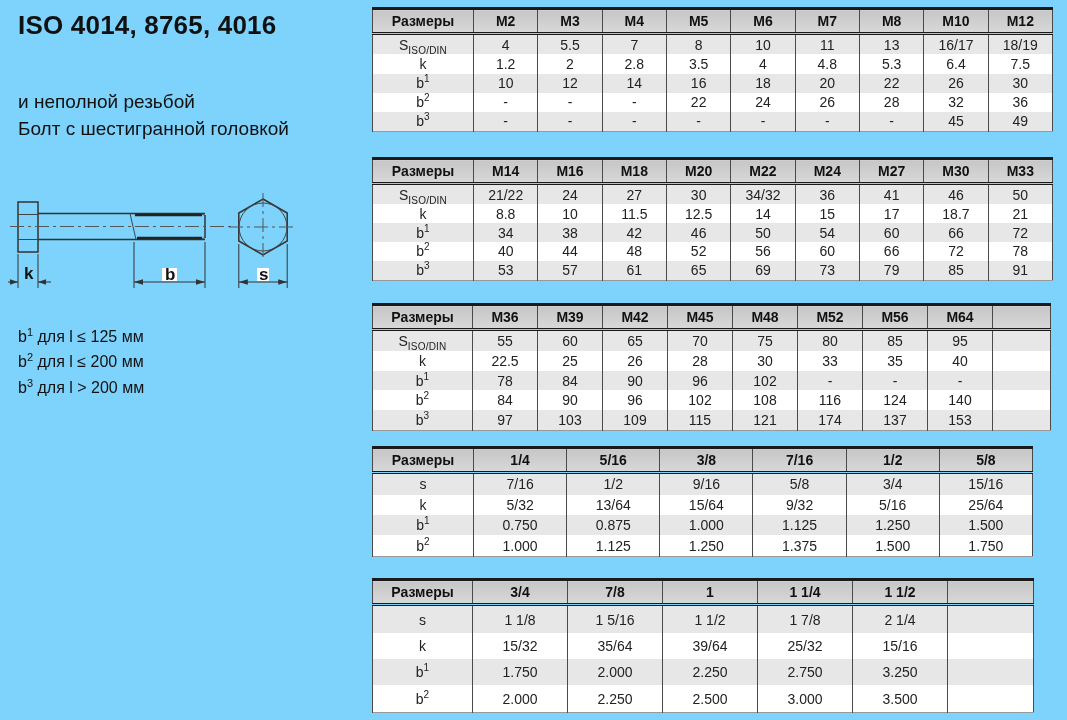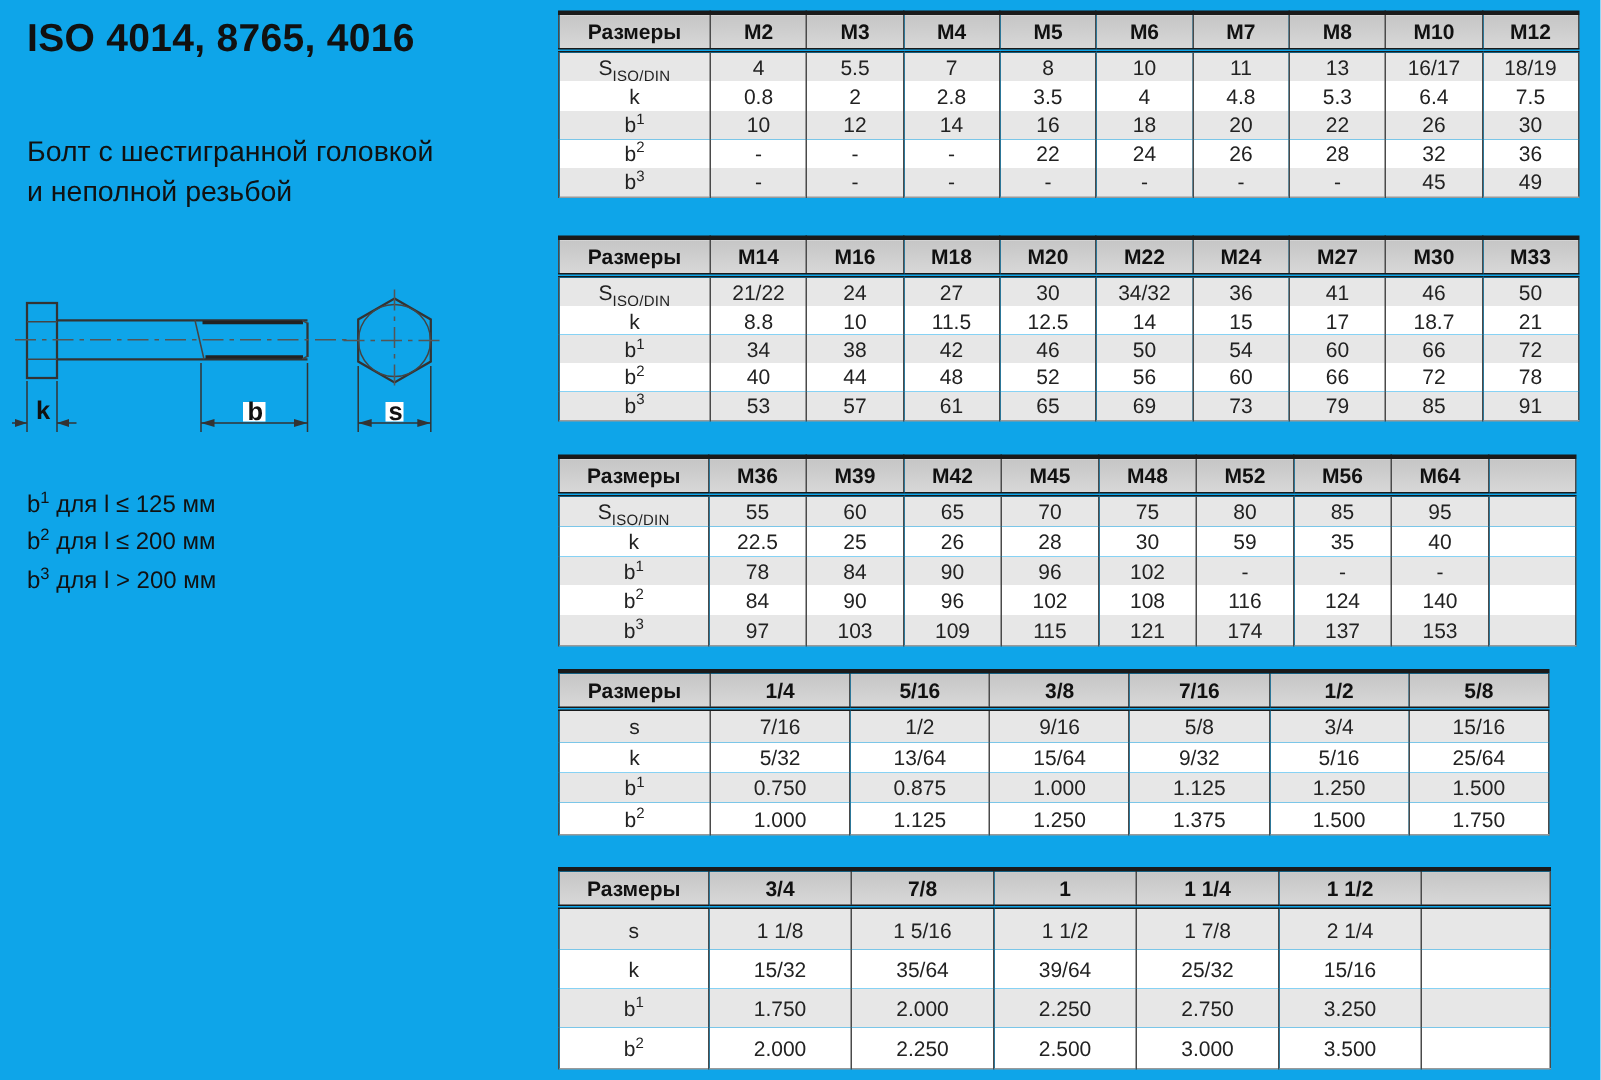--- a/index.html
+++ b/index.html
@@ -5,21 +5,21 @@
   :root{
     --header-bg-top:#c6c6c6;
     --header-bg-bot:#d8d8d8;
     --row-alt:#e7e7e7;
     --border-dark:#1a1a1a;
     --border-mid:#4a4a4a;
     --text:#222;
   }
   html,body{margin:0;padding:0;background:#fff;}
   .page{
-    position:relative;width:1067px;height:720px;background:#0ea5e9;overflow:hidden;
+    position:relative;width:1067px;height:720px;background:#7dd3fc;overflow:hidden;
     font-family:"Liberation Sans", sans-serif;color:var(--text);
   }
   
   .title-block{position:absolute;left:18px;top:8px;}
   .title{font-size:26px;font-weight:bold;line-height:34px;color:#111;letter-spacing:.2px;}
   .subtitle-block{position:absolute;left:18px;top:88px;}
   .subtitle{font-size:19px;line-height:27px;color:#111;}
   .diagram{position:absolute;left:8px;top:188px;}
   .footnotes{position:absolute;left:18px;top:322px;font-size:16px;line-height:20px;color:#111;}
   .footnotes div{margin-bottom:0px;}
@@ -63,22 +63,22 @@
 </head>
 <body>
 
 <div class="page">
 
   <div class="title-block">
     <div class="title">ISO 4014, 8765, 4016</div>
   </div>
 
   <div class="subtitle-block">
+    <div class="subtitle">и неполной резьбой</div>
     <div class="subtitle">Болт с шестигранной головкой</div>
-    <div class="subtitle">и неполной резьбой</div>
   </div>
 
   <svg class="diagram" width="330" height="130" viewBox="0 0 330 130">
 
     <g>
 
       <rect class="ln" x="10" y="14" width="20" height="50"></rect>
       <line class="ln-thin" x1="10" y1="26.5" x2="30" y2="26.5"></line>
       <line class="ln-thin" x1="10" y1="51.5" x2="30" y2="51.5"></line>
 
@@ -177,21 +177,21 @@
             <td>7</td>
             <td>8</td>
             <td>10</td>
             <td>11</td>
             <td>13</td>
             <td>16/17</td>
             <td>18/19</td>
           </tr>
           <tr>
             <td>k</td>
-            <td>0.8</td>
+            <td>1.2</td>
             <td>2</td>
             <td>2.8</td>
             <td>3.5</td>
             <td>4</td>
             <td>4.8</td>
             <td>5.3</td>
             <td>6.4</td>
             <td>7.5</td>
           </tr>
           <tr>
@@ -366,21 +366,21 @@
             <td>95</td>
             <td></td>
           </tr>
           <tr>
             <td>k</td>
             <td>22.5</td>
             <td>25</td>
             <td>26</td>
             <td>28</td>
             <td>30</td>
-            <td>59</td>
+            <td>33</td>
             <td>35</td>
             <td>40</td>
             <td></td>
           </tr>
           <tr>
             <td>b<sup>1</sup></td>
             <td>78</td>
             <td>84</td>
             <td>90</td>
             <td>96</td>

